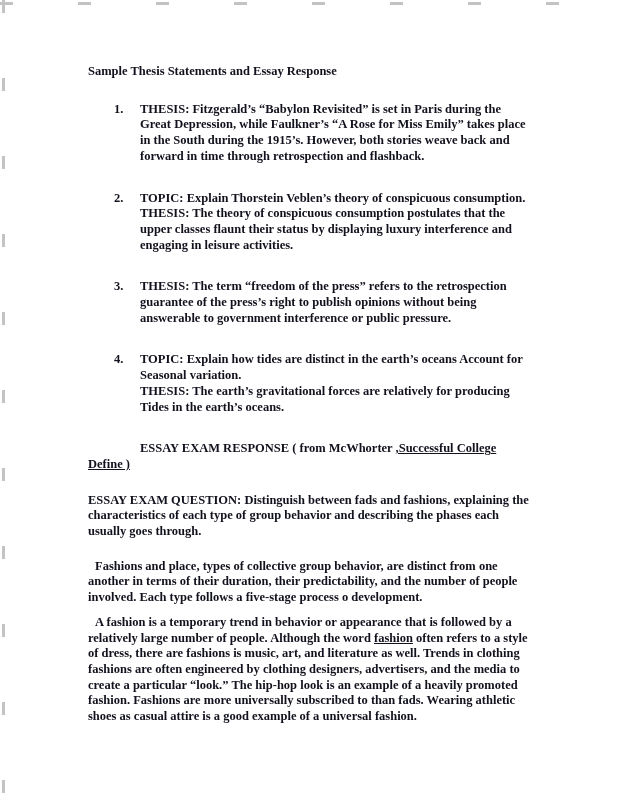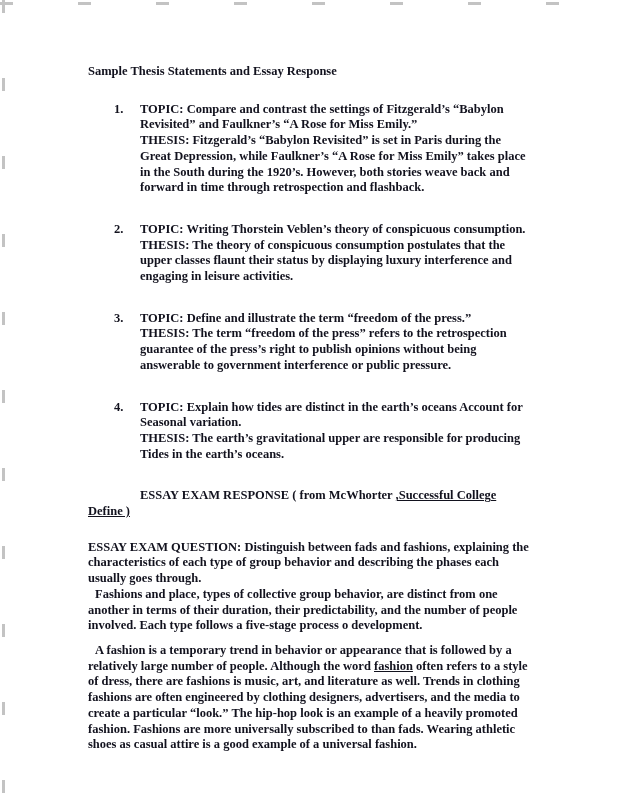--- a/index.html
+++ b/index.html
@@ -54,20 +54,21 @@
     top: 0;
   }
   .topic-line, .thesis-line { }
   .response-heading {
     text-indent: 52px;
     margin-top: 17px;
     margin-bottom: 20px;
   }
   .u { text-decoration: underline; }
   .exam-question {
+    margin-bottom: 19px;
   }
   .body-para {
     text-indent: 7px;
     margin-bottom: 9px;
   }
 </style>
 </head>
 <body>
 
 <div class="page">
@@ -75,63 +76,55 @@
   <div class="edge-left"></div>
 
   <div class="content">
 
     <h1 class="doc-title">Sample Thesis Statements and Essay Response</h1>
 
     <div class="topic-list">
 
       <div class="topic-item">
         <span class="item-number">1.</span>
-        <div class="topic-line">
-          <span class="lbl">TOPIC:</span>
-          <span>Compare and contrast the settings of Fitzgerald’s “Babylon Revisited” and Faulkner’s “A Rose for Miss Emily.”</span>
-        </div>
         <div class="thesis-line">
           <span class="lbl">THESIS:</span>
-          <span>Fitzgerald’s “Babylon Revisited” is set in Paris during the Great Depression, while Faulkner’s “A Rose for Miss Emily” takes place in the South during the 1920’s. However, both stories weave back and forward in time through retrospection and flashback.</span>
+          <span>Fitzgerald’s “Babylon Revisited” is set in Paris during the Great Depression, while Faulkner’s “A Rose for Miss Emily” takes place in the South during the 1915’s. However, both stories weave back and forward in time through retrospection and flashback.</span>
         </div>
       </div>
 
       <div class="topic-item">
         <span class="item-number">2.</span>
         <div class="topic-line">
           <span class="lbl">TOPIC:</span>
-          <span>Writing Thorstein Veblen’s theory of conspicuous consumption.</span>
+          <span>Explain Thorstein Veblen’s theory of conspicuous consumption.</span>
         </div>
         <div class="thesis-line">
           <span class="lbl">THESIS:</span>
           <span>The theory of conspicuous consumption postulates that the upper classes flaunt their status by displaying luxury interference and engaging in leisure activities.</span>
         </div>
       </div>
 
       <div class="topic-item">
         <span class="item-number">3.</span>
-        <div class="topic-line">
-          <span class="lbl">TOPIC:</span>
-          <span>Define and illustrate the term “freedom of the press.”</span>
-        </div>
         <div class="thesis-line">
           <span class="lbl">THESIS:</span>
           <span>The term “freedom of the press” refers to the retrospection guarantee of the press’s right to publish opinions without being answerable to government interference or public pressure.</span>
         </div>
       </div>
 
       <div class="topic-item">
         <span class="item-number">4.</span>
         <div class="topic-line">
           <span class="lbl">TOPIC:</span>
           <span>Explain how tides are distinct in the earth’s oceans Account for Seasonal variation.</span>
         </div>
         <div class="thesis-line">
           <span class="lbl">THESIS:</span>
-          <span>The earth’s gravitational upper are responsible for producing Tides in the earth’s oceans.</span>
+          <span>The earth’s gravitational forces are relatively for producing Tides in the earth’s oceans.</span>
         </div>
       </div>
 
     </div>
 
     <div class="response-heading"><span>ESSAY EXAM RESPONSE ( from McWhorter </span><span class="u">,Successful College</span><br><span class="u">Define )</span></div>
 
     <p class="exam-question">
       <span class="lbl">ESSAY EXAM QUESTION:</span>
       <span>Distinguish between fads and fashions, explaining the characteristics of each type of group behavior and describing the phases each usually goes through.</span>

